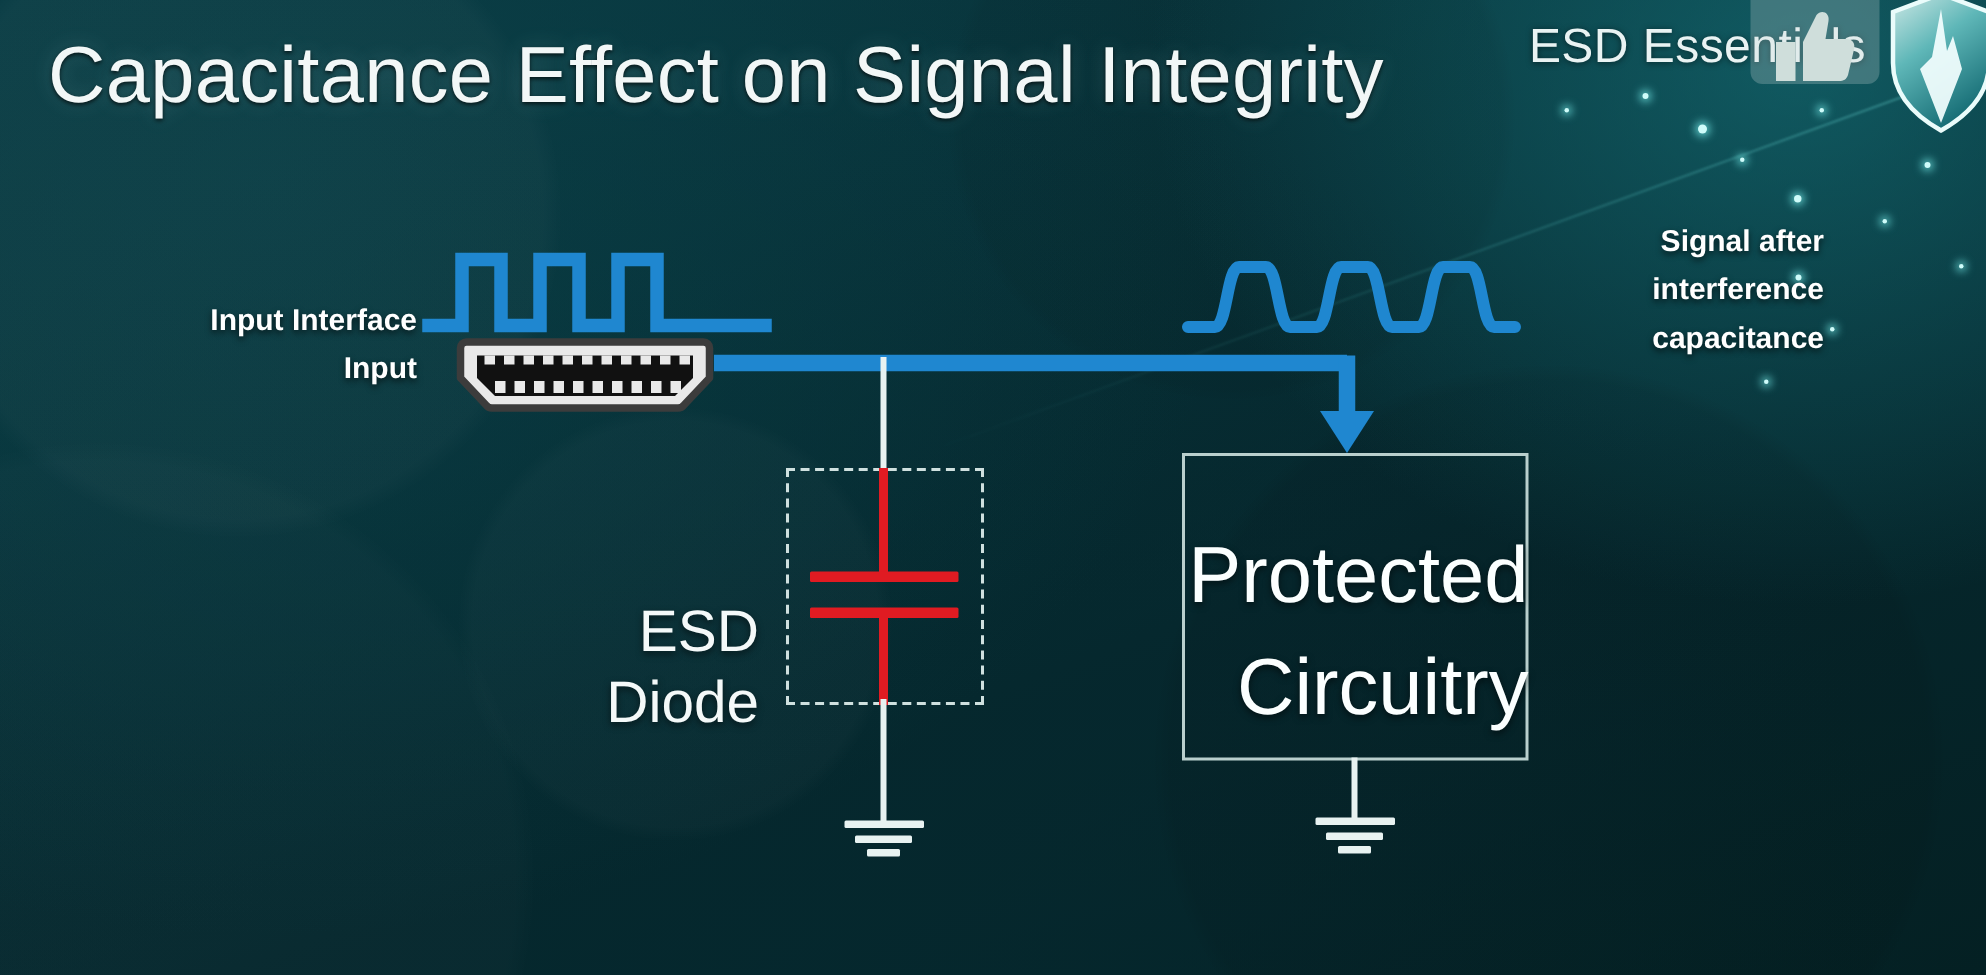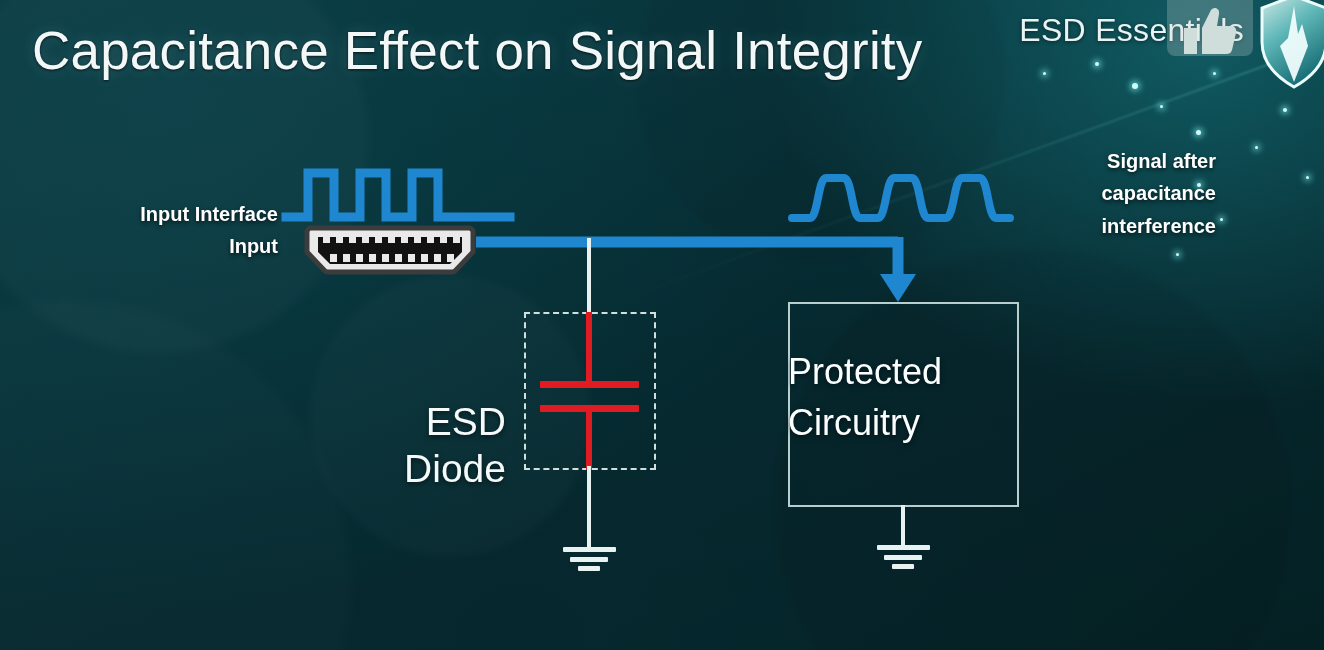--- a/index.html
+++ b/index.html
@@ -87,22 +87,22 @@
   #esd-box{
     position:absolute; left:524px; top:312px; width:132px; height:158px;
     border:2px dashed #cfe0df;
   }
   #prot-box{
     position:absolute; left:788px; top:302px; width:231px; height:205px;
     border:2px solid #b9cfcd;
   }
   #prot-text{
     position:absolute; left:788px; top:346px; width:231px;
-    font-size:36px; font-weight:400; color:#fbffff; line-height:1.42;
-    text-align:left;
+    font-size:53px; font-weight:400; color:#fbffff; line-height:1.42;
+    text-align:right;
     text-shadow:0 2px 5px rgba(0,0,0,.55);
   }
   .wire-w{ position:absolute; background:#e8f2f1; }
   .gnd-bar{ position:absolute; background:#e8f2f1; border-radius:1px; }
   .cap-plate{ position:absolute; background:#e01b22; border-radius:1px; }
   .cap-lead{ position:absolute; background:#e01b22; }
   svg{ overflow:visible; display:block; }
 </style>
 </head>
 <body>
@@ -179,22 +179,22 @@
         <rect x="89" y="30" width="7" height="8"></rect>
       <rect x="102" y="30" width="7" height="8"></rect>
         <rect x="115" y="30" width="7" height="8"></rect>
       <rect x="128" y="30" width="7" height="8"></rect>
         <rect x="141" y="30" width="7" height="8"></rect>
     </g>
   </svg>
 
   <div class="lbl-bold" id="lbl-after">
     <div>Signal after</div>
+    <div>interference</div>
     <div>capacitance</div>
-    <div>interference</div>
   </div>
 
   <svg style="position:absolute;left:788px;top:168px;" width="226" height="58" viewBox="0 0 226 58">
     <path d="M4,50 H22 C30,50 30,10 38,10 H56 C64,10 64,50 72,50 H90
              C98,50 98,10 106,10 H124 C132,10 132,50 140,50 H158
              C166,50 166,10 174,10 H192 C200,10 200,50 208,50 H222" fill="none" stroke="#1f87d0" stroke-width="8" stroke-linecap="round"></path>
   </svg>
 
   <svg style="position:absolute;left:470px;top:232px;" width="450" height="80" viewBox="0 0 450 80">
     <path d="M6 10 H428" fill="none" stroke="#1f87d0" stroke-width="11" stroke-linecap="butt"></path>

